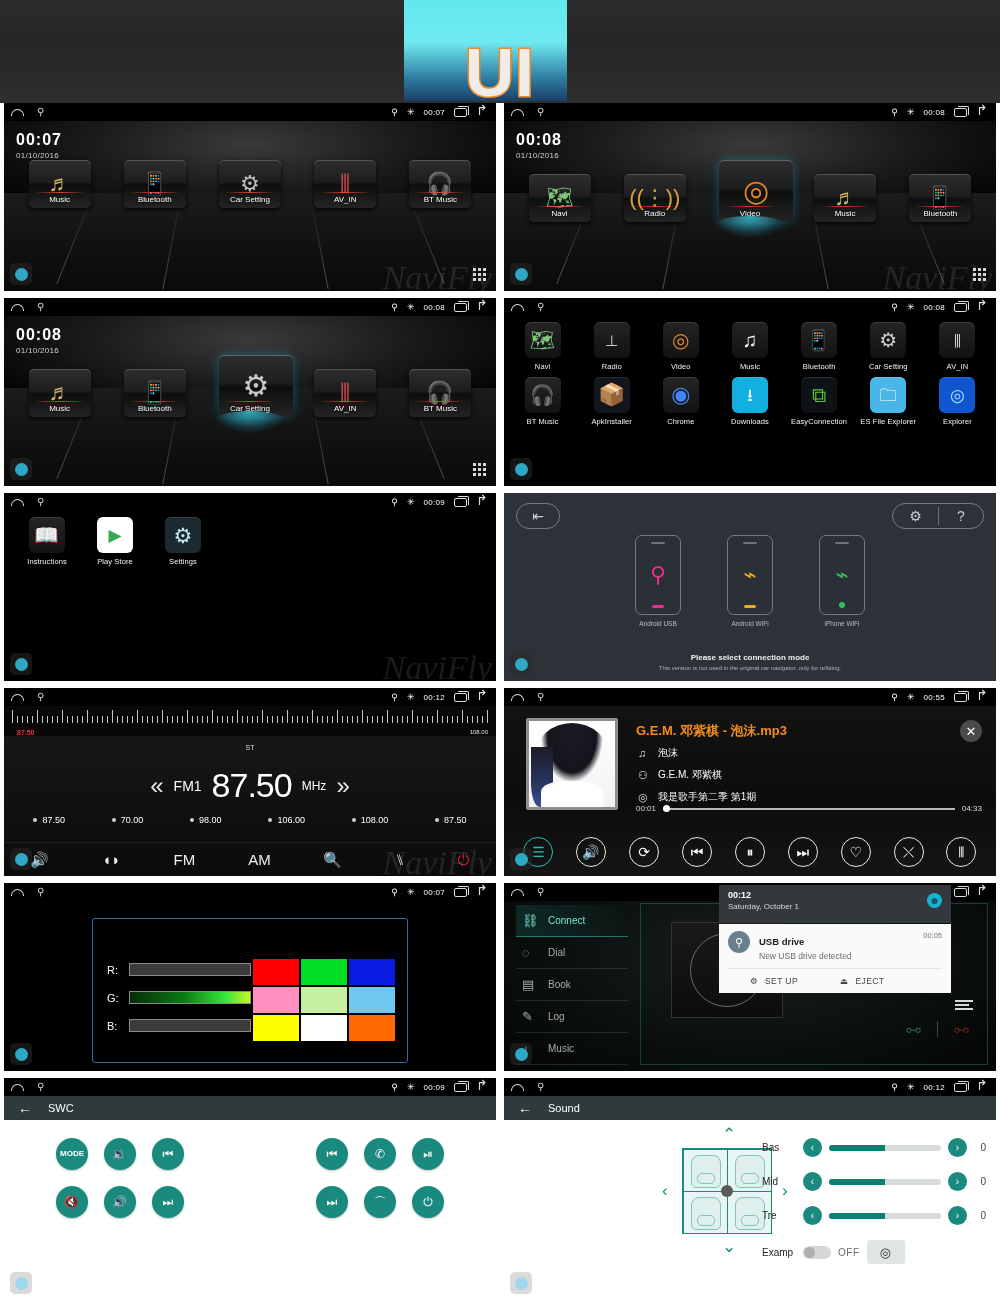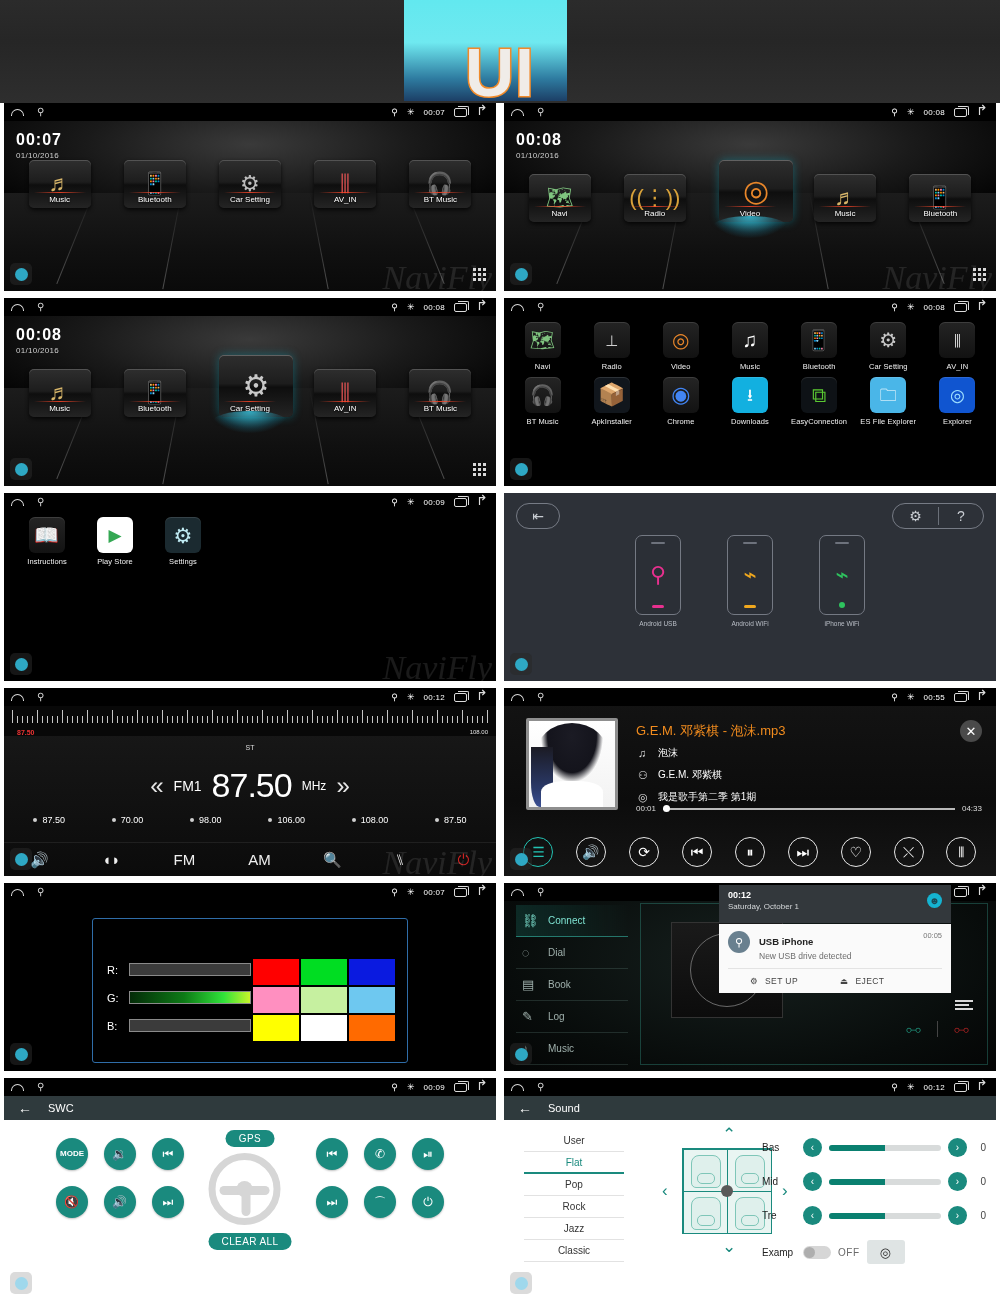--- a/index.html
+++ b/index.html
@@ -257,21 +257,21 @@
   }
   .mp .art .hair2 {
     position:absolute; left: 2px; top: 26px; width: 22px; height: 60px;
     background: linear-gradient(180deg,#1b1b24 0%, #2b3a6a 70%, #3a4f93 100%);
     border-radius: 0 0 40% 40%;
   }
   .mp .art .body2 {
     position:absolute; left: 12px; right: 12px; bottom: 0; height: 26px;
     background:#fff; border-radius: 40% 40% 0 0;
   }
-  .mp .title { position:absolute; left: 132px; top: 34px; color: #f28c1e; font-size: 13px; font-weight: normal; }
+  .mp .title { position:absolute; left: 132px; top: 34px; color: #f28c1e; font-size: 13px; font-weight: bold; }
   .mp .meta { position:absolute; left: 134px; color:#fff; font-size: 10px; display:flex; align-items:center; gap: 8px; }
   .mp .meta .mi { color:#e2e2e2; font-size: 11px; width: 12px; display:inline-block; }
   .mp .closebtn {
     position:absolute; right: 14px; top: 32px; width: 22px; height: 22px; border-radius:50%;
     background:#4a4a4a; color:#fff; display:flex; align-items:center; justify-content:center; font-size: 13px;
   }
   .mp .seek { position:absolute; left: 132px; right: 14px; top: 116px; display:flex; align-items:center; gap:7px; }
   .mp .seek .tm { color:#ddd; font-size: 8px; }
   .mp .seek .track { flex:1; height:2px; background:#b9b9b9; position:relative; }
   .mp .seek .track i { position:absolute; left:0; top:-3px; width:7px; height:7px; border-radius:50%; background:#fff; }
@@ -823,20 +823,24 @@
           <div class="cap">Android WiFi</div>
         </div>
         <div class="phone">
           <div class="body">
             <span class="speaker"></span>
             <span class="sym" style="color:#2ec35e;">⌁</span>
             <span class="hdot" style="background:#2ec35e;"></span>
           </div>
           <div class="cap">iPhone WiFi</div>
         </div>
+      </div>
+      <div class="msg">
+        <div class="m1">Please select connection mode</div>
+        <div class="m2">This version is not used in the original car navigator, only for refitting.</div>
       </div>
       <div class="blue-dot">
           <i></i>
         </div>
     </div>
   </div>
 
   <div class="screen" style="left:4px; top:585px; width:492px; height:188px;">
     <div class="radio">
       <div class="statusbar">
@@ -1165,21 +1169,21 @@
       </div>
       <div class="notif-head">
         <div class="nt">00:12</div>
         <div class="nd">Saturday, October 1</div>
         <div class="avatar">☻</div>
       </div>
       <div class="notif-card">
         <div class="top">
           <span class="uic">⚲</span>
           <span>
-            <span class="tt">USB iPhone</span>
+            <span class="tt">USB drive</span>
             <span class="ss" style="display:block">New USB drive detected</span>
           </span>
           <span class="tm">00:05</span>
         </div>
         <div class="acts">
           <span class="a">
               <span>⚙</span>
               <span>SET UP</span>
             </span>
           <span class="a">
@@ -1220,31 +1224,20 @@
         </div>
         <div class="swc-col" style="left:100px; top:18px;">
           <span class="tbtn">🔉</span>
           <span class="tbtn">🔊</span>
         </div>
         <div class="swc-col" style="left:148px; top:18px;">
           <span class="tbtn">⏮</span>
           <span class="tbtn">⏭</span>
         </div>
 
-        <div style="position:absolute; left:50%; transform:translateX(-50%); top:8px; text-align:center;">
-          <span class="pillbtn">GPS</span>
-          <div style="margin:6px auto 6px;">
-            <div class="wheel">
-                <span class="sp h"></span>
-                <span class="sp v"></span>
-                <span class="hub"></span>
-              </div>
-          </div>
-          <span class="pillbtn">CLEAR ALL</span>
-        </div>
 
         <div class="swc-col" style="right:148px; top:18px;">
           <span class="tbtn">⏮</span>
           <span class="tbtn">⏭</span>
         </div>
         <div class="swc-col" style="right:100px; top:18px;">
           <span class="tbtn">✆</span>
           <span class="tbtn">⌒</span>
         </div>
         <div class="swc-col" style="right:52px; top:18px;">
@@ -1271,28 +1264,20 @@
           <span class="sb-time">00:12</span>
           <span class="sb-ico ico-recent"></span>
           <span class="sb-ico ico-back"></span>
         </div>
       </div>
       <div class="tbar">
         <span class="bk">←</span>
         <span>Sound</span>
       </div>
       <div class="body">
-        <div class="sound-presets">
-          <div class="pi">User</div>
-          <div class="pi act">Flat</div>
-          <div class="pi">Pop</div>
-          <div class="pi">Rock</div>
-          <div class="pi">Jazz</div>
-          <div class="pi">Classic</div>
-        </div>
 
         <div class="arrow" style="left:218px; top:6px;">⌃</div>
         <div class="arrow" style="left:218px; top:118px;">⌄</div>
         <div class="arrow" style="left:158px; top:62px;">‹</div>
         <div class="arrow" style="left:278px; top:62px;">›</div>
 
         <div class="seatbox">
           <div class="sq" style="left:0; top:0;">
               <div class="seat"></div>
             </div>

